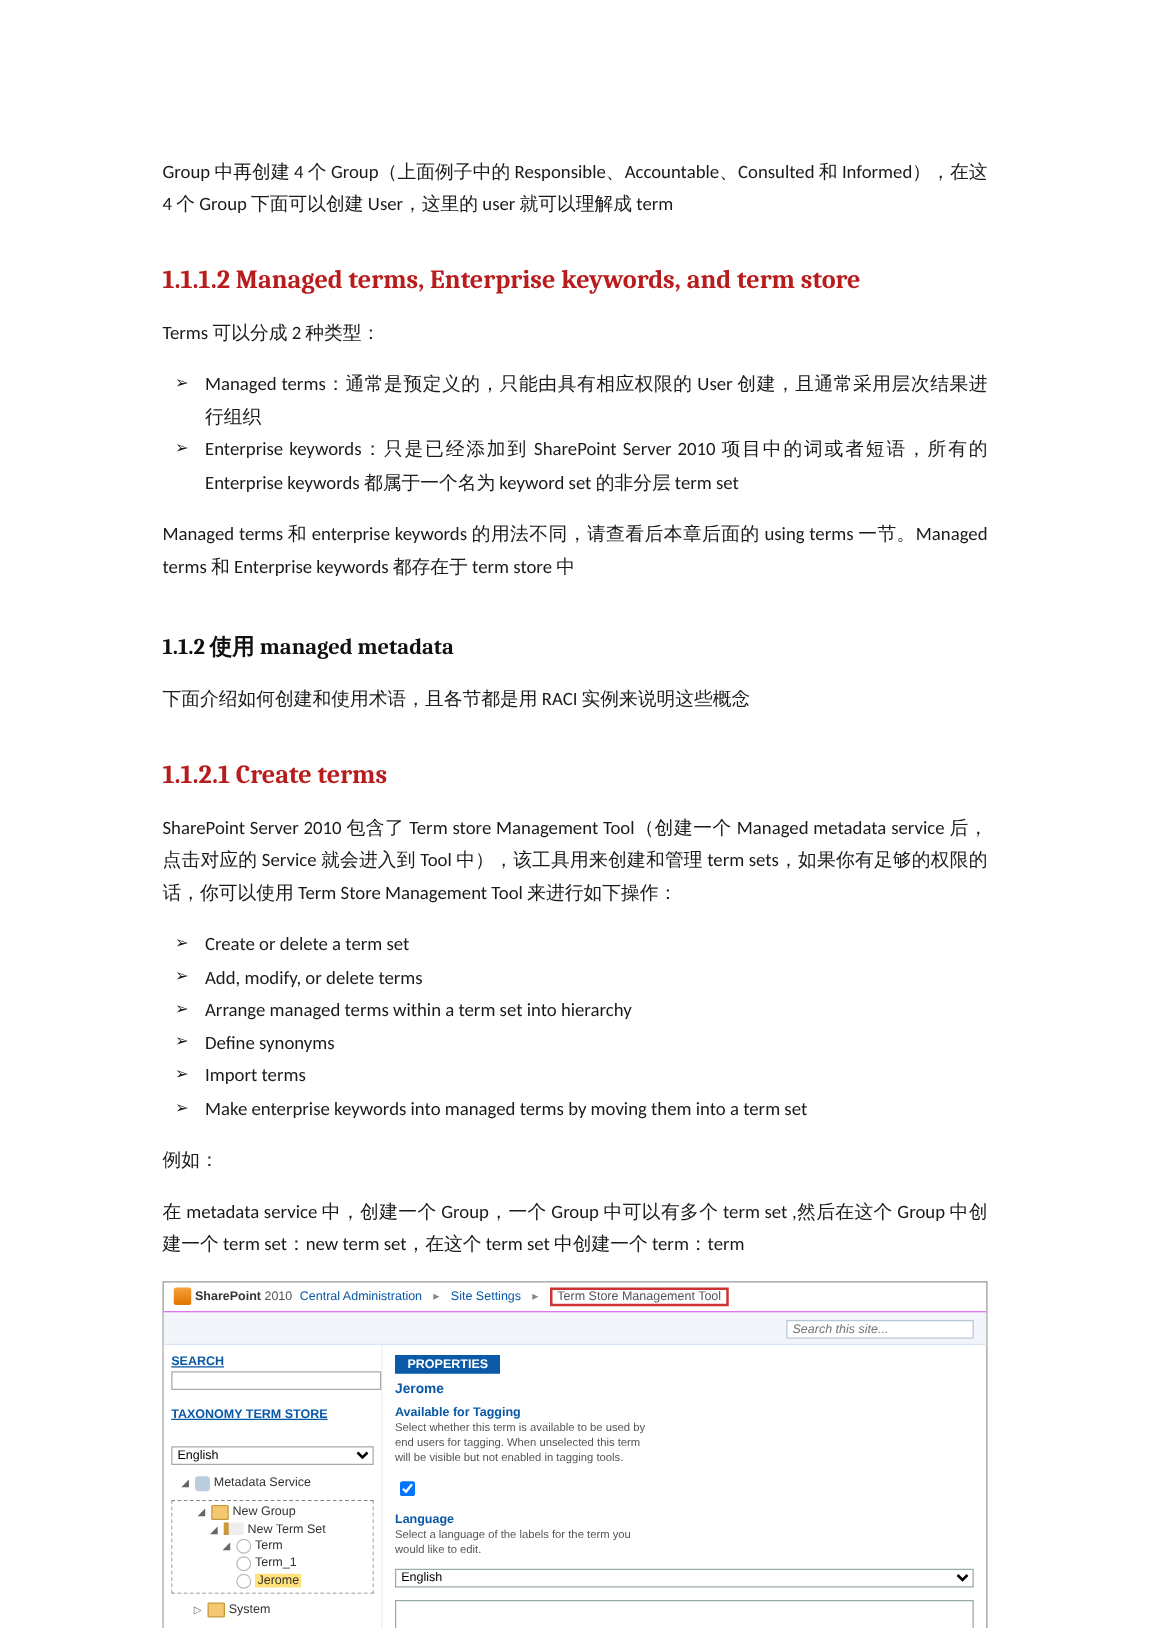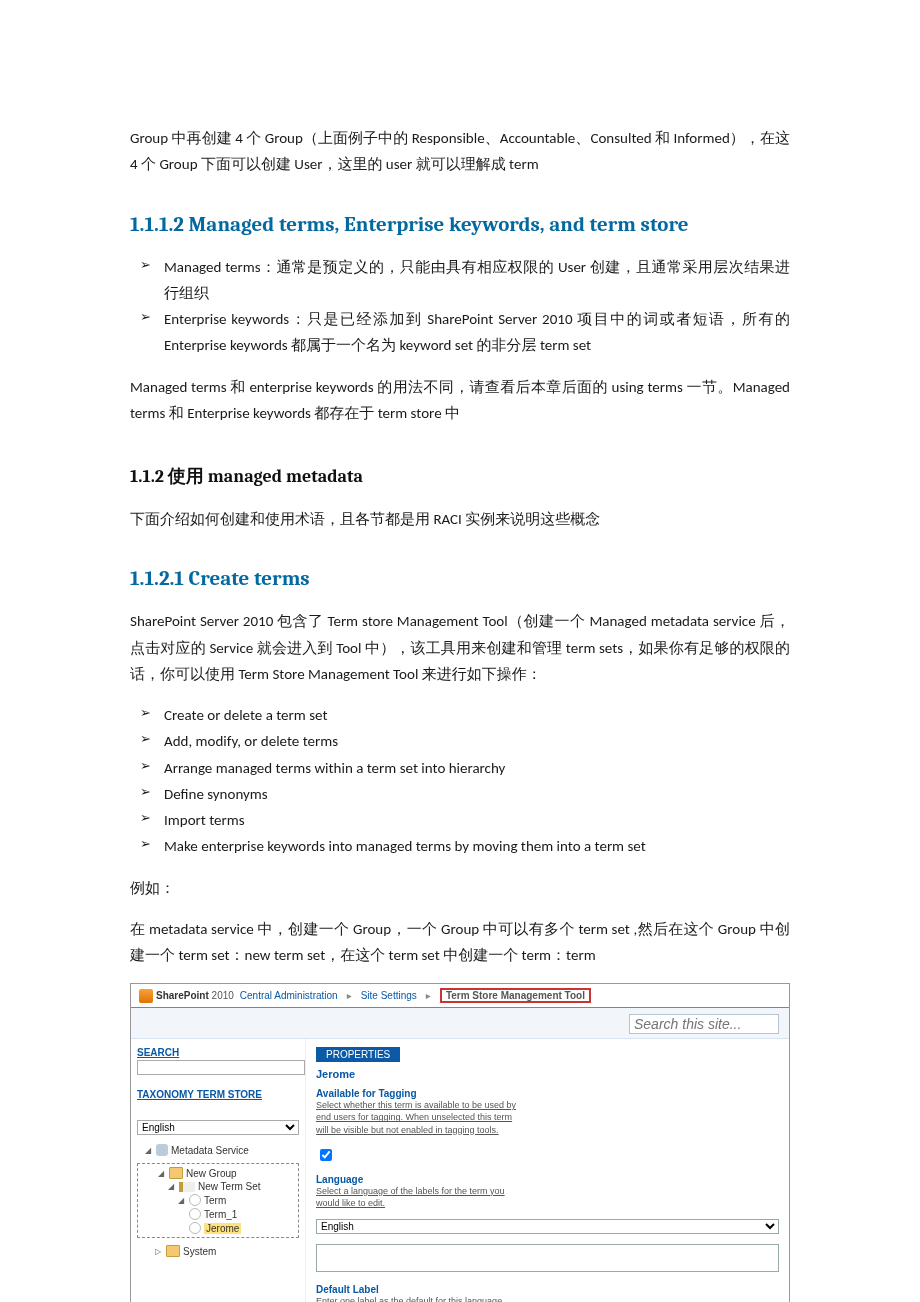--- a/index.html
+++ b/index.html
@@ -17,21 +17,21 @@
   .body-text {
     font-size: 15px;
     line-height: 1.75;
     color: #1a1a1a;
     text-align: justify;
   }
   h2 {
     font-family: Cambria, Georgia, serif;
     font-weight: bold;
     font-size: 21px;
-    color: #0369a1;
+    color: #b91c1c;
     margin: 34px 0 18px 0;
   }
   h1.sec {
     font-family: Cambria, Georgia, serif;
     font-weight: bold;
     font-size: 18px;
     color: #111;
     margin: 38px 0 18px 0;
   }
   .bullet-list {
@@ -83,30 +83,29 @@
     border-radius: 2px;
   }
   .sp-logo .name { color:#555; font-size:10px; }
   .sp-logo .name b { color:#333; }
   .crumb { color:#0858a6; }
   .crumb-sep { color:#888; margin:0 3px; }
   .crumb-boxed {
     border: 2px solid #c33;
     padding: 0 4px;
     color:#555;
-    font-weight:bold;
   }
   .sp-searchbar {
     display:flex; justify-content:flex-end;
     padding: 6px 10px 4px;
     border-bottom:1px solid #d8e6f4;
     background: #f2f6fa;
   }
   .sp-searchbar input {
-    font-size:14px; font-style:italic; color:#888;
+    font-size:10px; font-style:italic; color:#888;
     border:1px solid #b8c6d4; padding:1px 4px; width:140px;
   }
   .sp-body {
     display:flex;
     align-items:stretch;
   }
   .sp-left {
     width: 175px;
     flex:0 0 175px;
     padding: 8px 6px;
@@ -142,50 +141,51 @@
   .hl { background:#ffe27a; padding:0 2px; }
   .sp-main {
     flex:1;
     padding: 8px 10px;
     box-sizing:border-box;
   }
   .props-tab {
     background:#0a5aa8;
     color:#fff;
     font-size:10px;
-    font-weight:normal;
+    font-weight:bold;
     padding:2px 10px;
     display:inline-block;
   }
   .term-name {
     color:#0858a6; font-weight:bold; font-size:11px;
     display:block; margin:6px 0 8px 0;
   }
   .prop-row {
     display:flex; gap:10px; margin-bottom:10px;flex-direction:column;
   }
   .prop-desc { flex:1; max-width: 210px; }
   .prop-desc .ptitle { color:#0858a6; font-weight:bold; font-size:10px; }
-  .prop-desc .phelp { color:#555; font-size:9px; line-height:1.35;text-decoration:underline; }
+  .prop-desc .phelp { color:#555; font-size:9px; line-height:1.35; }
   .prop-ctrl { flex:1; }
   .prop-ctrl select, .prop-ctrl input[type=text], .prop-ctrl textarea {
     font-size:10px; border:1px solid #9aa; background:#fff; width:100%;
     box-sizing:border-box;
   }
   .prop-ctrl textarea { height:28px; resize:none; }
   .chk { width:12px; height:12px; }
 </style>
 </head>
 <body>
 
 <div class="page">
   <p class="body-text">Group 中再创建 4 个 Group（上面例子中的 Responsible、Accountable、Consulted 和 Informed），在这 4 个 Group 下面可以创建 User，这里的 user 就可以理解成 term</p>
 
   <h2>1.1.1.2    Managed terms, Enterprise keywords, and term store</h2>
 
+  <p class="body-text">Terms 可以分成 2 种类型：</p>
 
   <div class="bullet-list">
     <div class="bullet-row">
       <span class="marker">➢</span>
       <span class="txt">Managed terms：通常是预定义的，只能由具有相应权限的 User 创建，且通常采用层次结果进行组织</span>
     </div>
     <div class="bullet-row">
       <span class="marker">➢</span>
       <span class="txt">Enterprise keywords：只是已经添加到 SharePoint Server 2010 项目中的词或者短语，所有的 Enterprise keywords 都属于一个名为 keyword set 的非分层 term set</span>
     </div>

